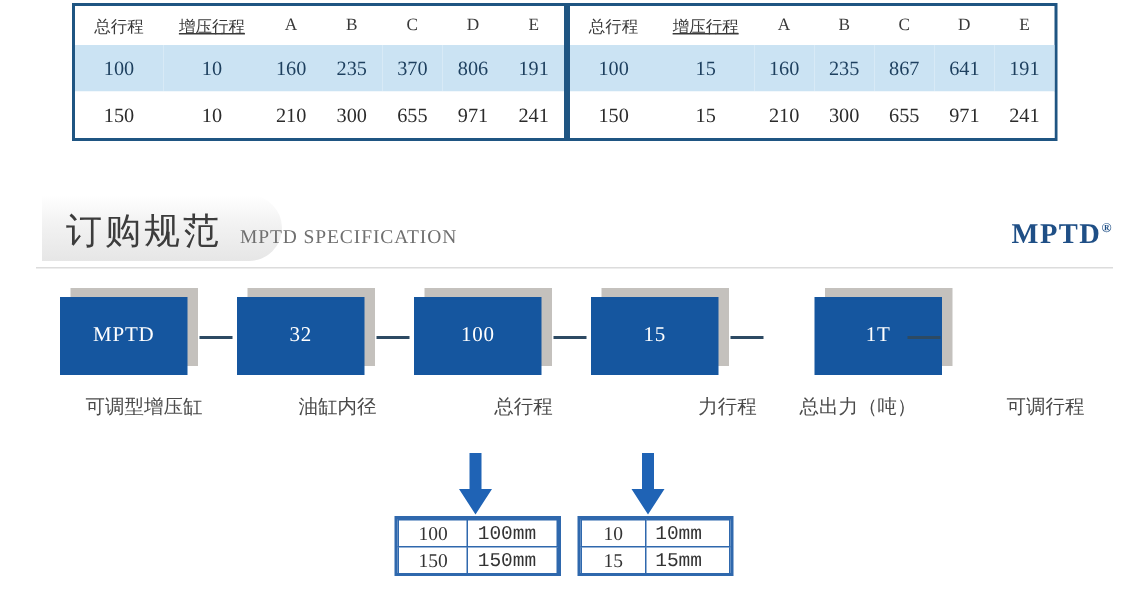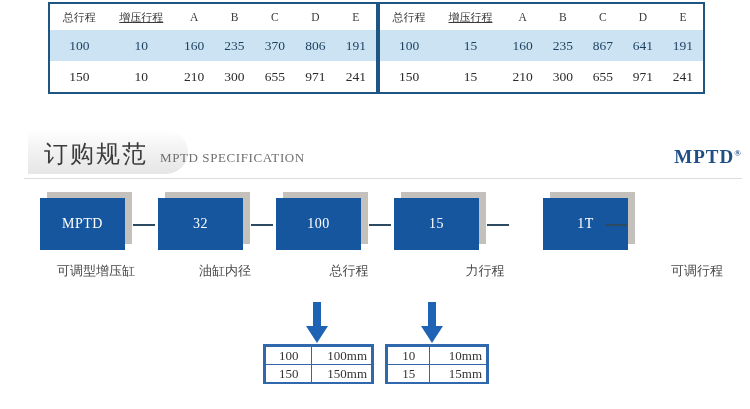--- a/index.html
+++ b/index.html
@@ -222,21 +222,21 @@
   .opt-table td {
     border: 1px solid #2f68ad;
     font-family: "Liberation Serif", "DejaVu Serif", serif;
     font-size: 13px;
     color: #333333;
     text-align: center;
     height: 17px;
     padding: 0 4px;
   }
   .opt-table td.k { width: 44px; }
-  .opt-table td.v { width: 52px; text-align: right; padding-left: 6px; }
+  .opt-table td.v { width: 52px; text-align: left; padding-left: 6px; font-family: Liberation Mono, monospace; }
 </style>
 </head>
 <body>
 
 <div class="spec-tables">
 
   <div class="spec-table left">
     <table>
       <thead>
         <tr>
@@ -358,20 +358,21 @@
       <div class="box">1T</div>
     </div>
   </div>
   <div class="connector" style="left:605px;"></div>
 
 
   <div class="flow-label" style="left:36px;">可调型增压缸</div>
   <div class="flow-label" style="left:165px;font-family:Liberation Mono, monospace;">油缸内径</div>
   <div class="flow-label" style="left:289px;">总行程</div>
   <div class="flow-label" style="left:385px;margin-left:40px;">力行程</div>
+  <div class="flow-label" style="left:512px;">总出力（吨）</div>
   <div class="flow-label" style="left:637px;">可调行程</div>
 
 </div>
 
 <div class="arrow" style="left:305px; top:302px;">
   <svg width="24" height="42" viewBox="0 0 24 42" xmlns="http://www.w3.org/2000/svg">
     <polygon points="8,0 16,0 16,24 23,24 12,41 1,24 8,24" fill="#1f63b5"></polygon>
   </svg>
 </div>
 

